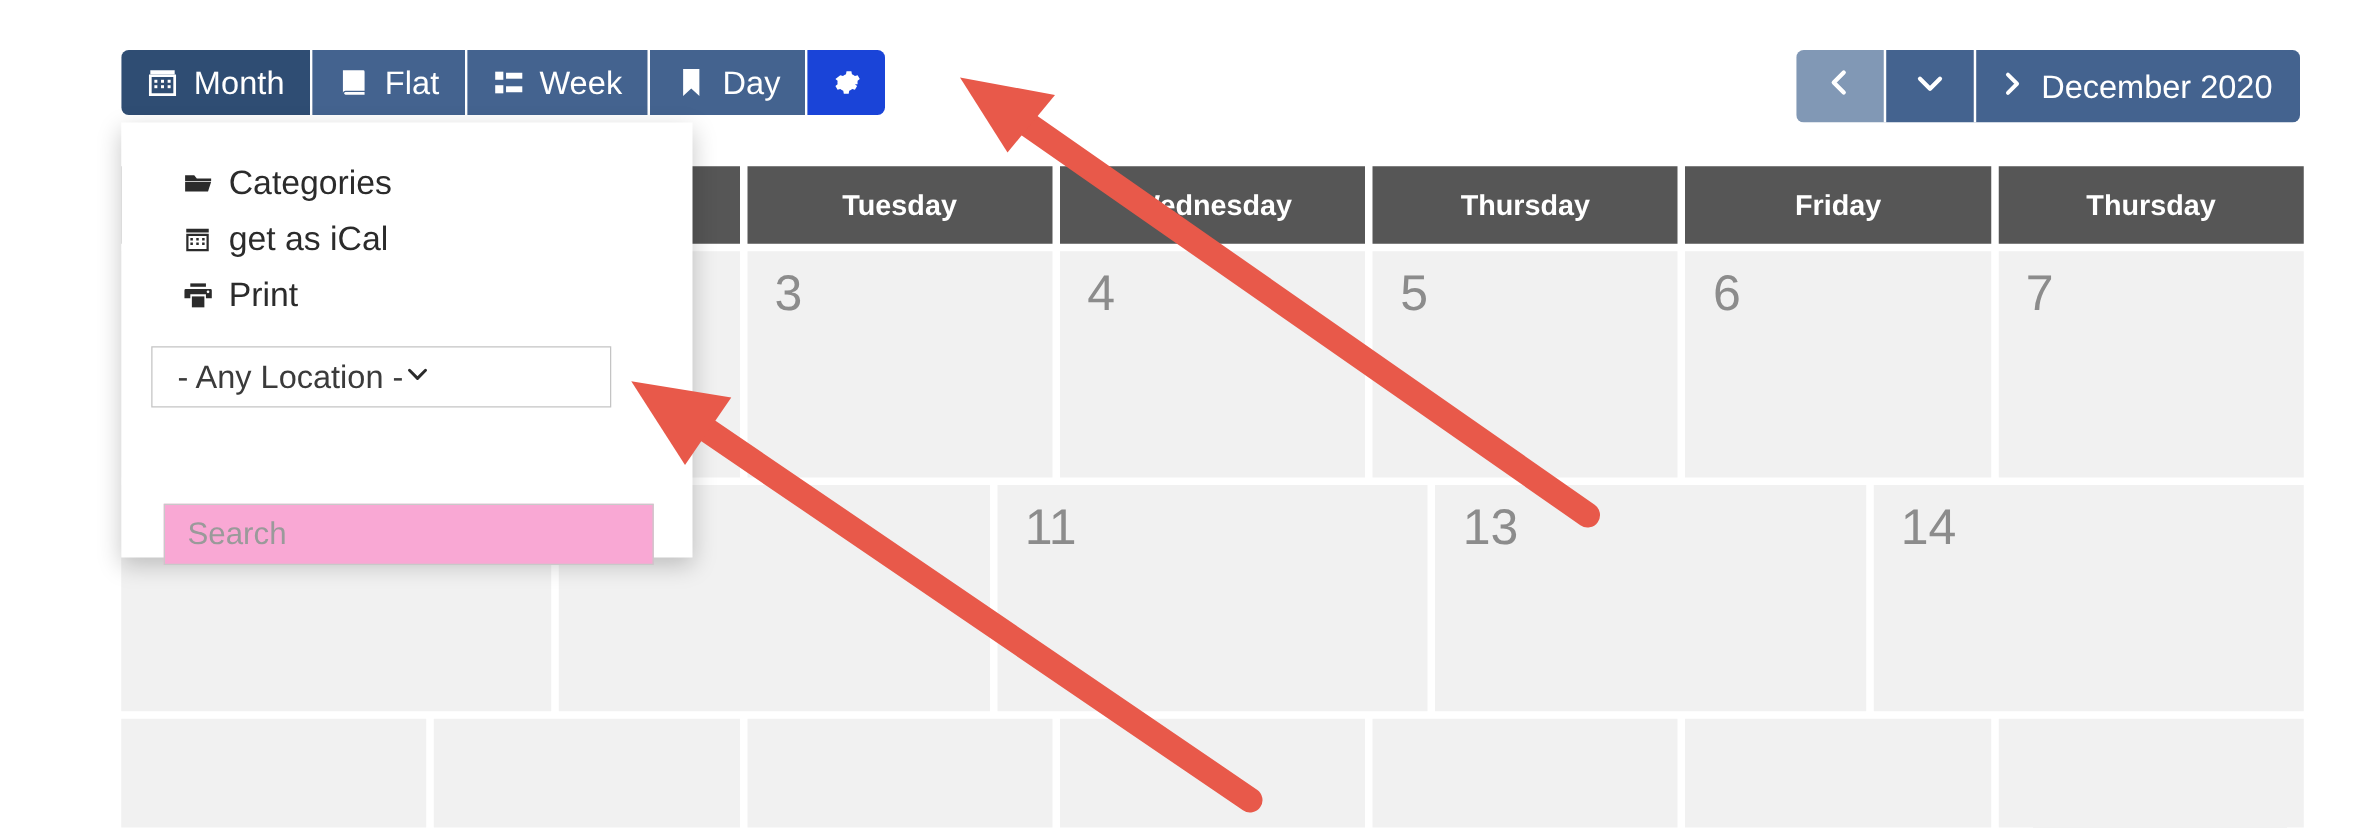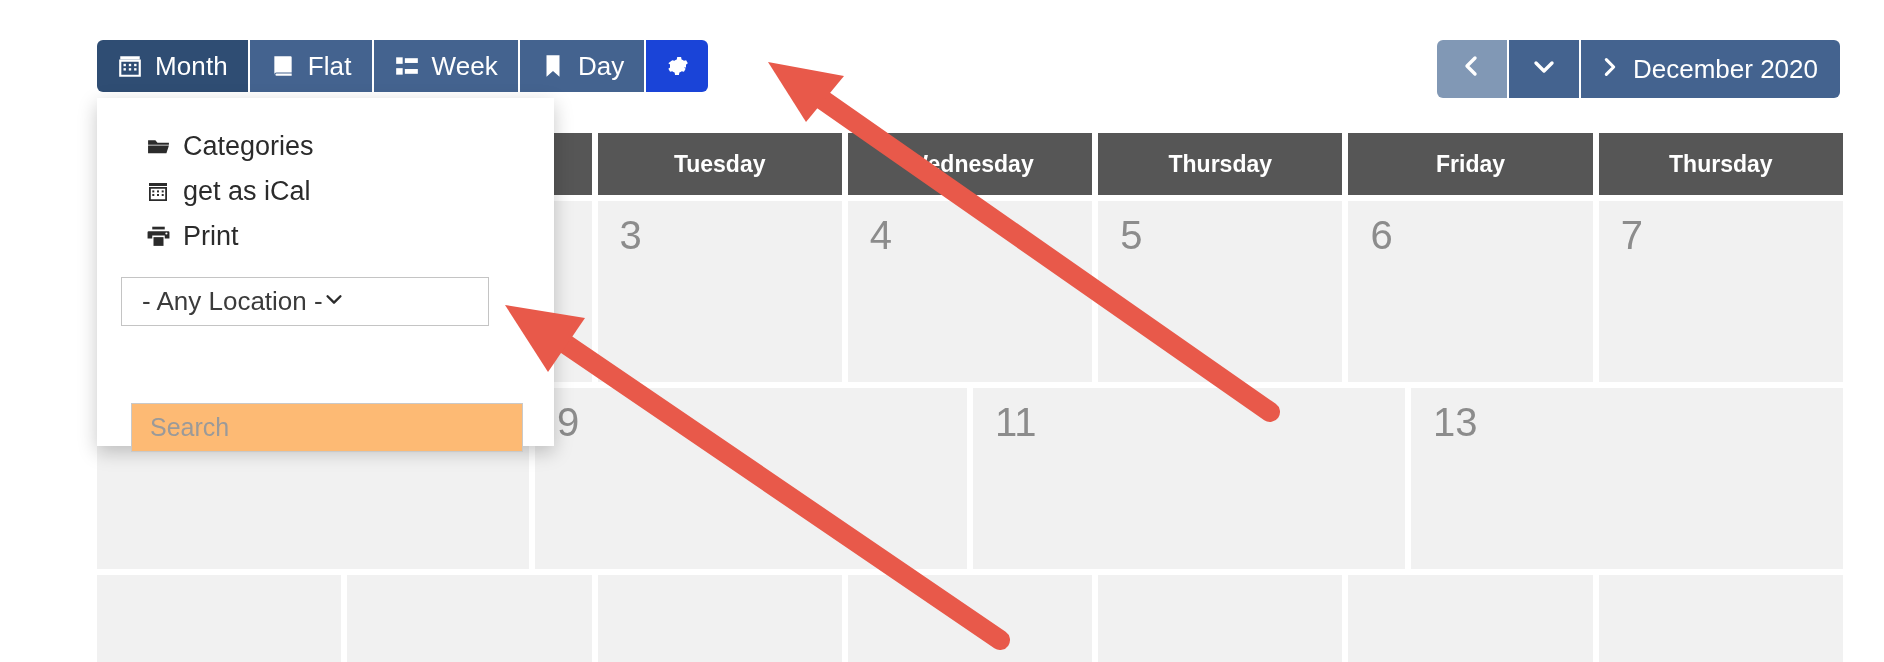--- a/index.html
+++ b/index.html
@@ -156,21 +156,21 @@
     box-sizing: border-box;
     font-size: 26px;
     color: #3b3b3b;
     cursor: pointer;
   }
   .search-wrap {
     margin: 77px 0 4px 34px;
     width: 392px;
     height: 49px;
     border: 1px solid #c9c9c9;
-    background: #fdba74;
+    background: #f9a8d4;
     box-sizing: border-box;
     display: flex;
     align-items: center;
   }
   .search-wrap input {
     border: none;
     outline: none;
     width: 100%;
     height: 100%;
     padding: 0 18px;
@@ -236,20 +236,23 @@
       </div>
     <div class="cal-cell">
         <span class="daynum">9</span>
       </div>
     <div class="cal-cell">
         <span class="daynum">11</span>
       </div>
     <div class="cal-cell">
         <span class="daynum">13</span>
       </div>
+    <div class="cal-cell">
+        <span class="daynum">14</span>
+      </div>
   </div>
 
   <div class="cal-row">
     <div class="cal-cell"></div>
     <div class="cal-cell"></div>
     <div class="cal-cell"></div>
     <div class="cal-cell"></div>
     <div class="cal-cell"></div>
     <div class="cal-cell"></div>
     <div class="cal-cell"></div>

